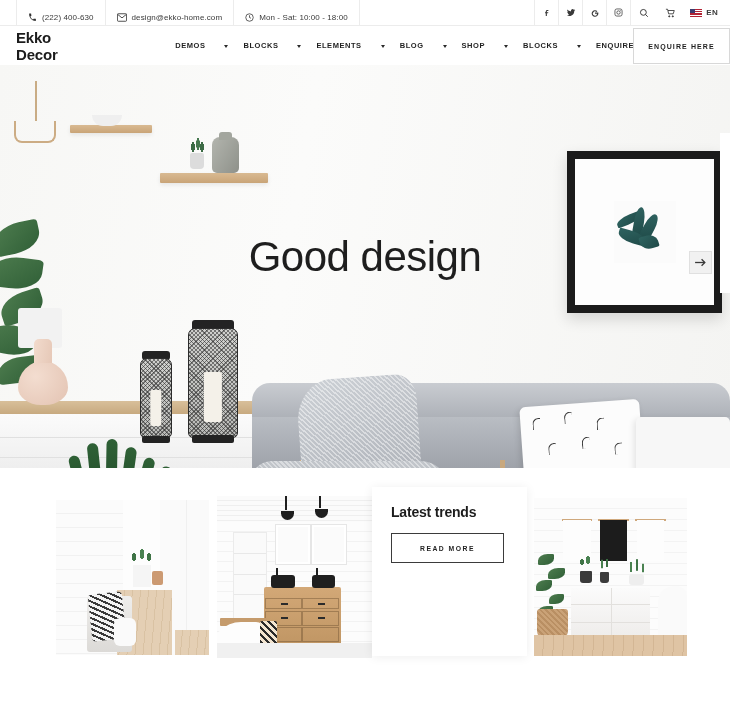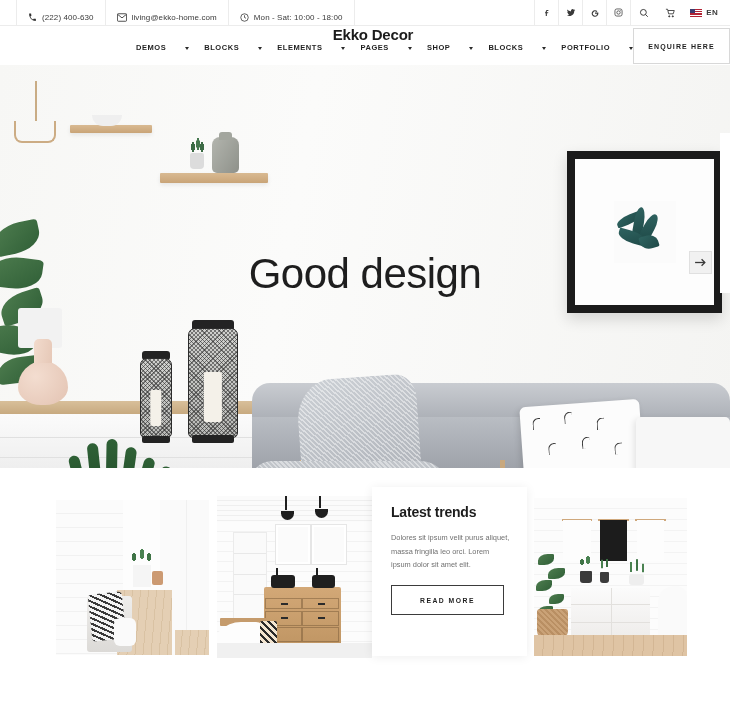--- a/index.html
+++ b/index.html
@@ -65,21 +65,20 @@
   svg { display: block; }
 
   
   .navbar {
     height: 39px;
     display: flex;
     align-items: center;
     padding-left: 16px;
     position: relative;
     background: #fff;
-    flex-direction: column;
   }
   .logo {
     font-size: 15px;
     font-weight: bold;
     letter-spacing: -.2px;
     color: #1c1c1c;
   }
   .navmenu {
     display: flex;
     align-items: center;
@@ -330,21 +329,21 @@
     width: 94px; height: 100px;
     background: #f7f7f7;
     border-radius: 5px;
     overflow: hidden;
     box-shadow: -2px 2px 6px rgba(0,0,0,.1);
   }
 
   
   .hero-title {
     position: absolute;
-    left: 0; right: 0; top: 185px;
+    left: 0; right: 0; top: 168px;
     text-align: center;
     font-size: 42px;
     line-height: 1.12;
     font-weight: 300;
     letter-spacing: -.5px;
     color: #1e1e1e;
     z-index: 5;
   }
   .white-panel {
     position: absolute;
@@ -490,21 +489,21 @@
     </span>
     <span>(222) 400-630</span>
   </div>
   <div class="tb-item">
     <span>
       <svg width="10" height="9" viewBox="0 0 24 20" fill="none" stroke="#2f2f2f" stroke-width="2">
         <rect x="1" y="1" width="22" height="18" rx="2"></rect>
         <path d="M1.5 2.5 12 11 22.5 2.5"></path>
       </svg>
     </span>
-    <span>living@ekko-home.com</span>
+    <span>design@ekko-home.com</span>
   </div>
   <div class="tb-item">
     <span>
       <svg width="9" height="9" viewBox="0 0 24 24" fill="none" stroke="#2f2f2f" stroke-width="2">
         <circle cx="12" cy="12" r="10"></circle>
           <path d="M12 6v6l4 2"></path>
       </svg>
     </span>
     <span>Mon - Sat: 10:00 - 18:00</span>
   </div>
@@ -569,33 +568,33 @@
     </div>
     <div class="navitem">
       <span>BLOCKS</span>
       <span class="chev"></span>
     </div>
     <div class="navitem">
       <span>ELEMENTS</span>
       <span class="chev"></span>
     </div>
     <div class="navitem">
-      <span>PAGES</span>
+      <span>BLOG</span>
       <span class="chev"></span>
     </div>
     <div class="navitem">
       <span>SHOP</span>
       <span class="chev"></span>
     </div>
     <div class="navitem">
       <span>BLOCKS</span>
       <span class="chev"></span>
     </div>
     <div class="navitem">
-      <span>PORTFOLIO</span>
+      <span>ENQUIRE</span>
       <span class="chev"></span>
     </div>
     <div class="navitem">
       <span>BLOCKS</span>
       <span class="chev"></span>
     </div>
   </div>
 
   <div class="enquire">ENQUIRE HERE</div>
 </div>
@@ -753,21 +752,20 @@
 
       <div class="bt-board"></div>
       <div class="bt-tub"></div>
       <div class="bt-basket"></div>
       <div class="bt-floor"></div>
     </div>
   </div>
 
   <div class="text-card">
     <div class="tc-title">Latest trends</div>
-    <div class="tc-body">Dolores sit ipsum velit purus aliquet, massa fringilla leo orci. Lorem ipsum dolor sit amet elit.</div>
     <div class="readmore">READ MORE</div>
   </div>
 
   <div class="card card-right">
     <div class="ph">
       <div class="sr-wall"></div>
 
       <div class="sr-art-rod" style="left:18%;top:13%;width:20%;"></div>
       <div class="sr-art" style="left:19%;width:18%;height:26%;"></div>
       <div class="sr-art-rod" style="left:42%;top:13%;width:20%;"></div>

